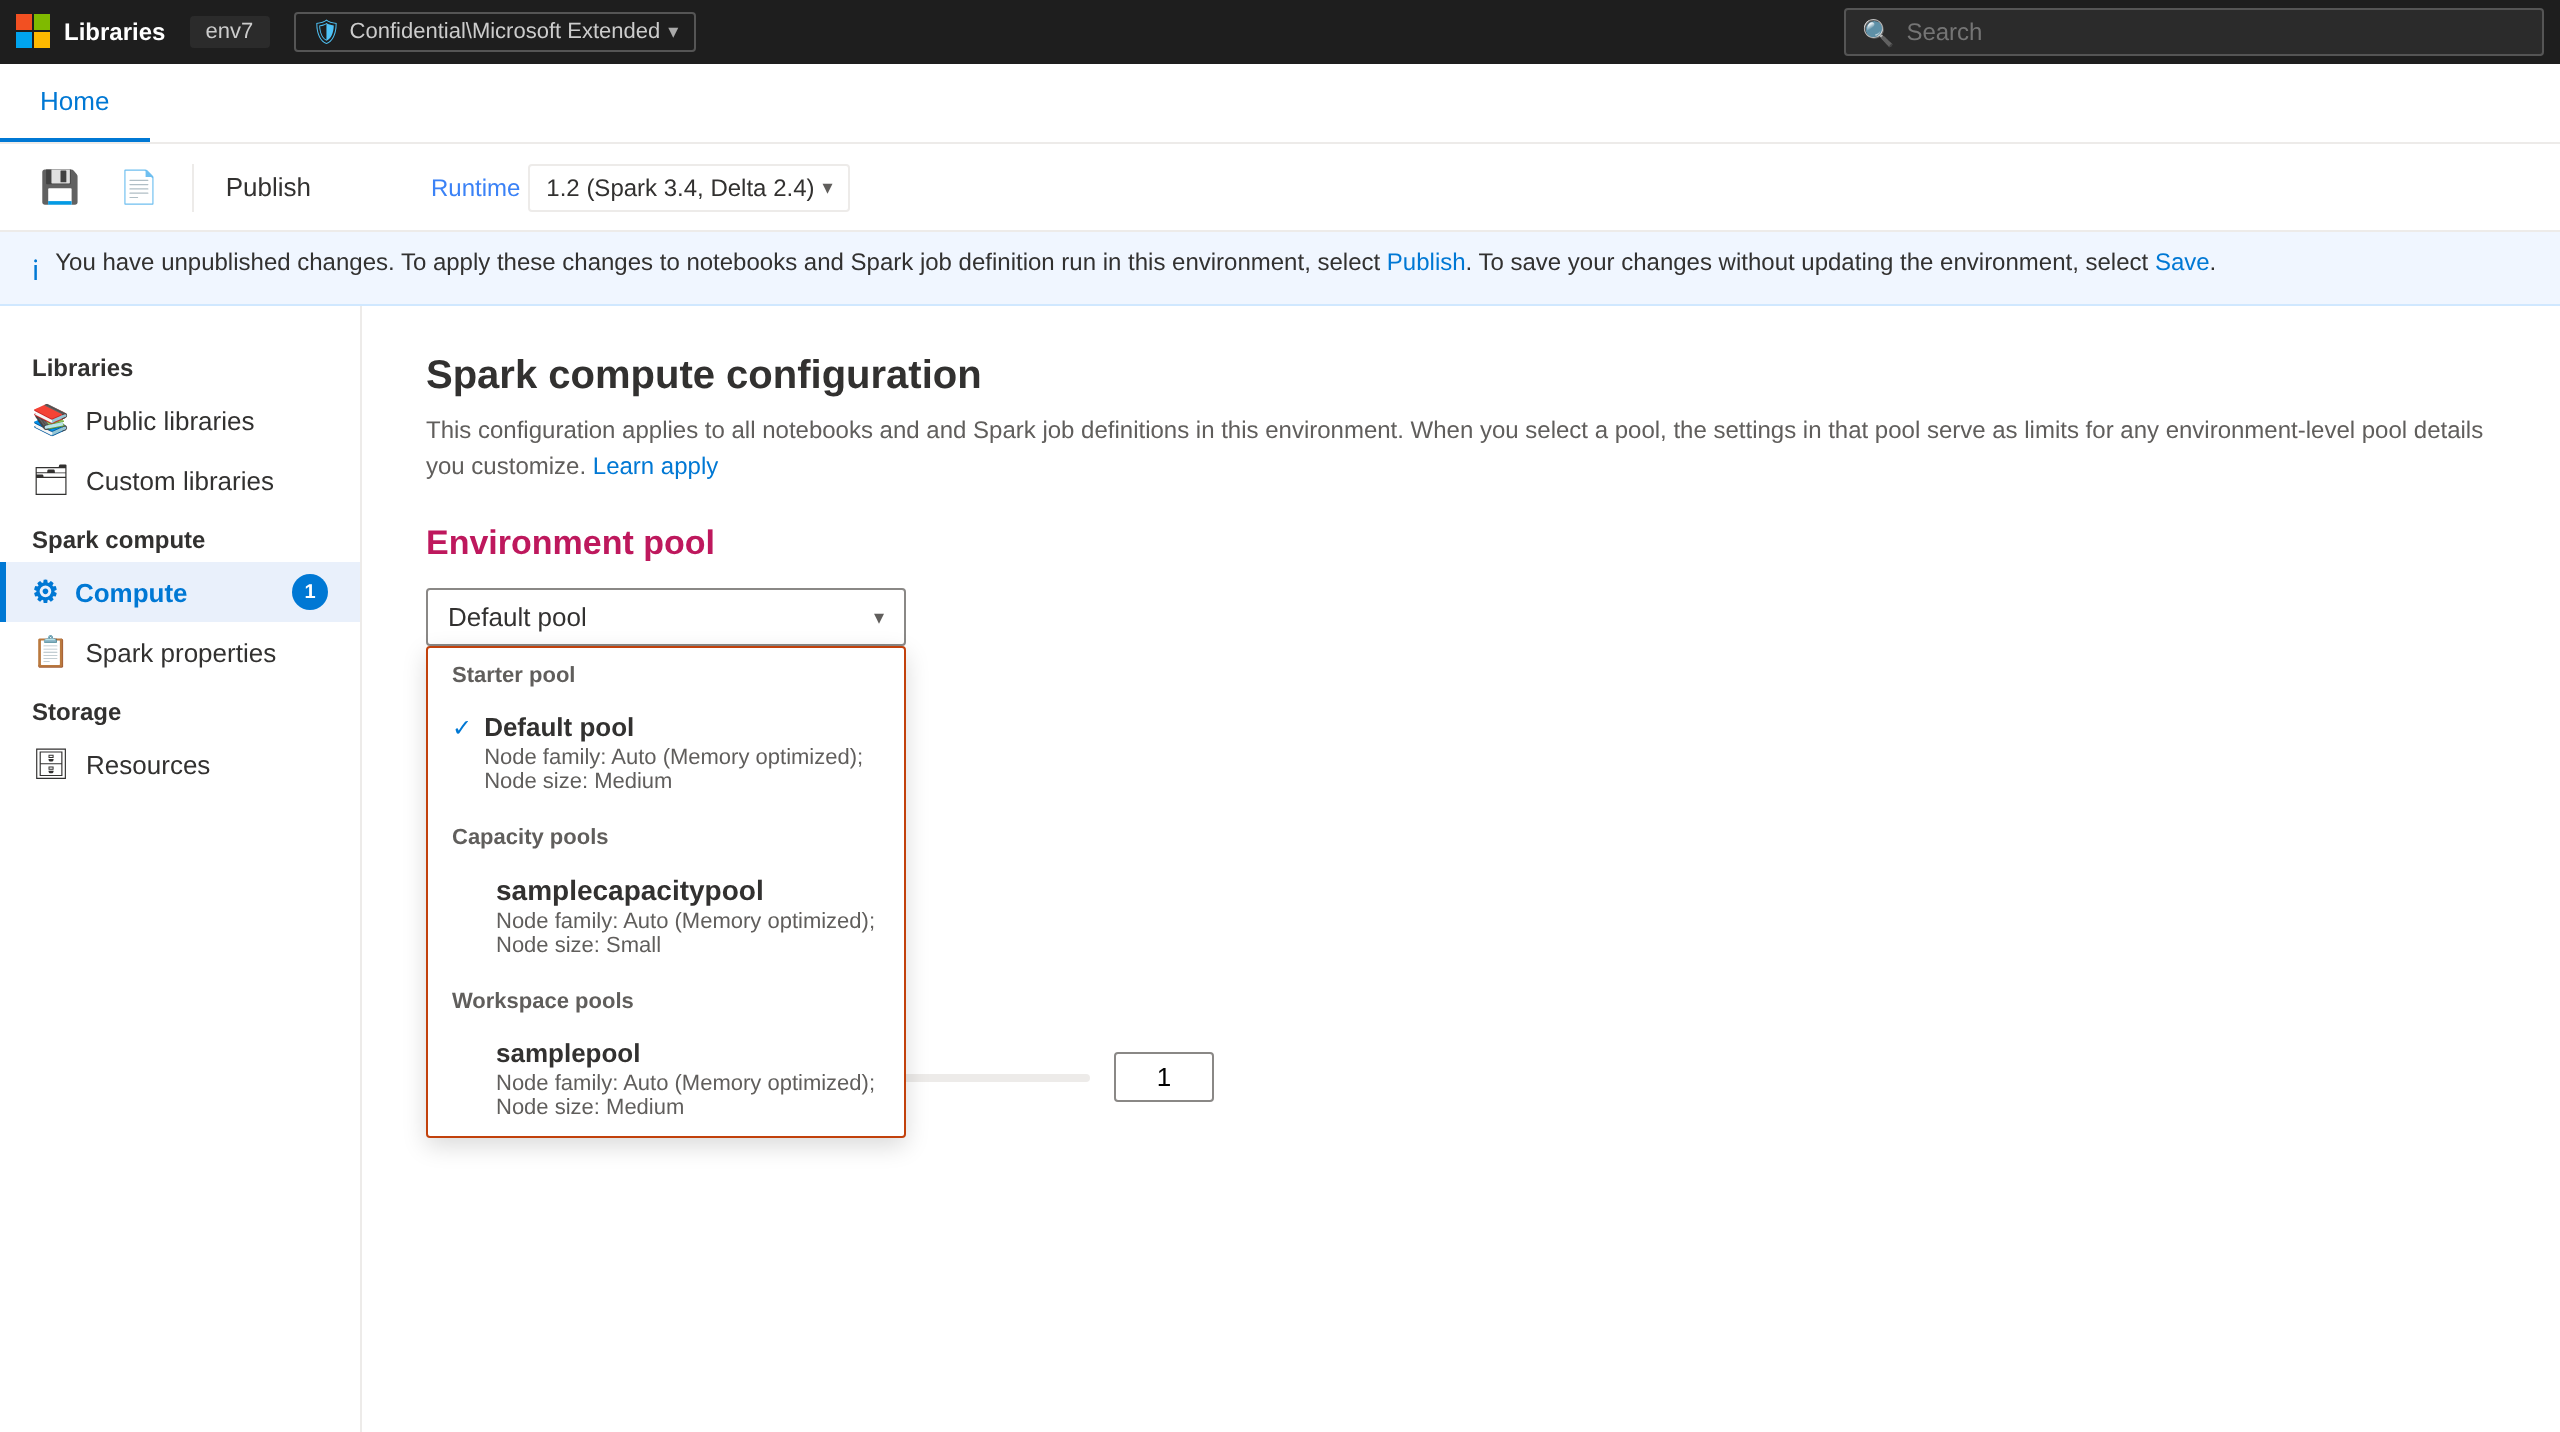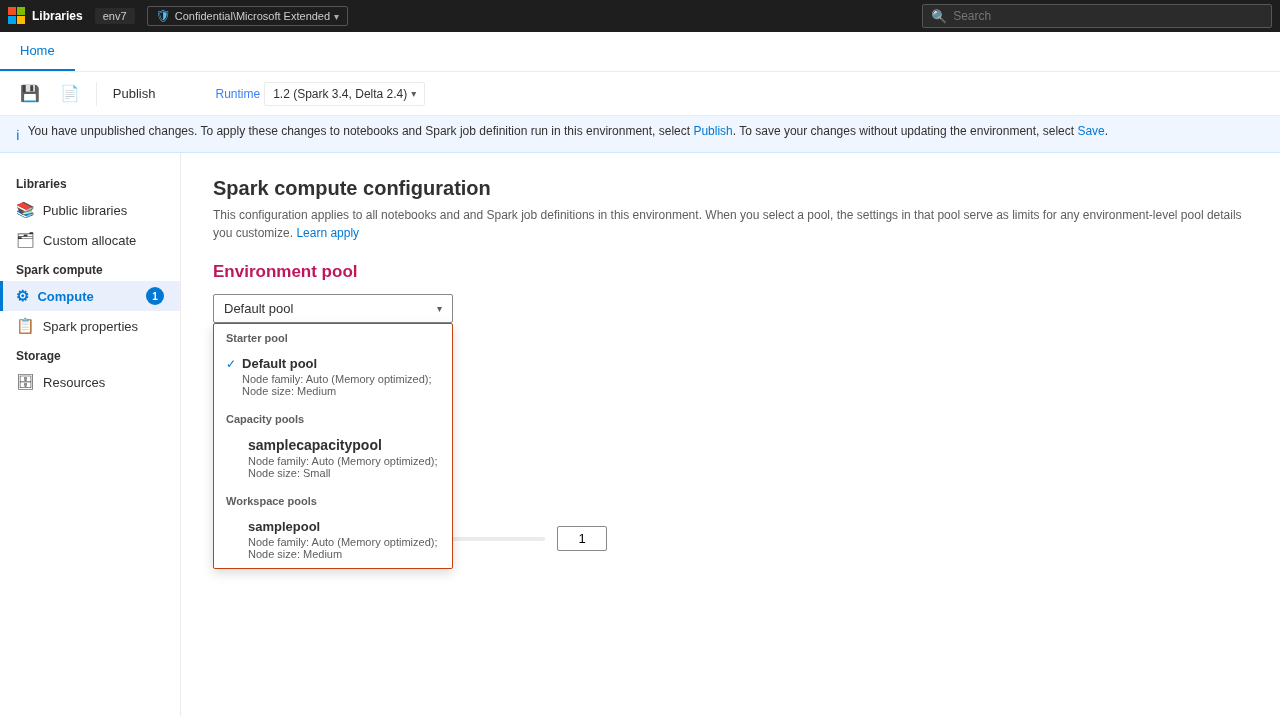--- a/index.html
+++ b/index.html
@@ -436,21 +436,21 @@
 <div class="main-layout">
 
   <div class="sidebar">
     <div class="sidebar-section-label">Libraries</div>
     <div class="sidebar-item">
       <span class="sidebar-icon">📚</span>
       <span>Public libraries</span>
     </div>
     <div class="sidebar-item">
       <span class="sidebar-icon">🗂</span>
-      <span>Custom allocate</span>
+      <span>Custom libraries</span>
     </div>
 
     <div class="sidebar-section-label">Spark compute</div>
     <div class="sidebar-item active">
       <span class="sidebar-icon">⚙</span>
       <span>Compute</span>
       <span class="badge">1</span>
     </div>
     <div class="sidebar-item">
       <span class="sidebar-icon">📋</span>

